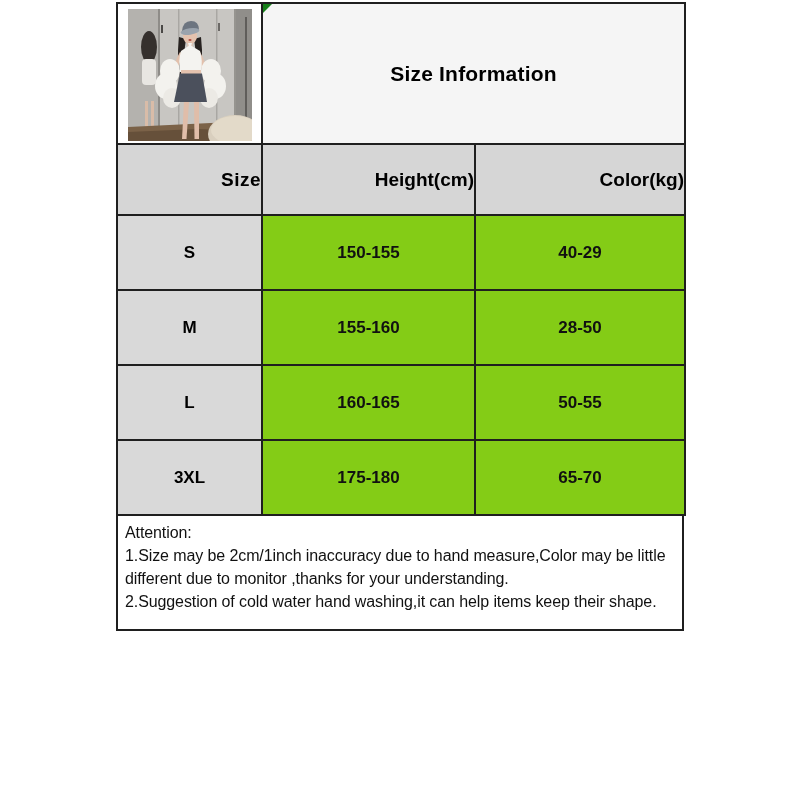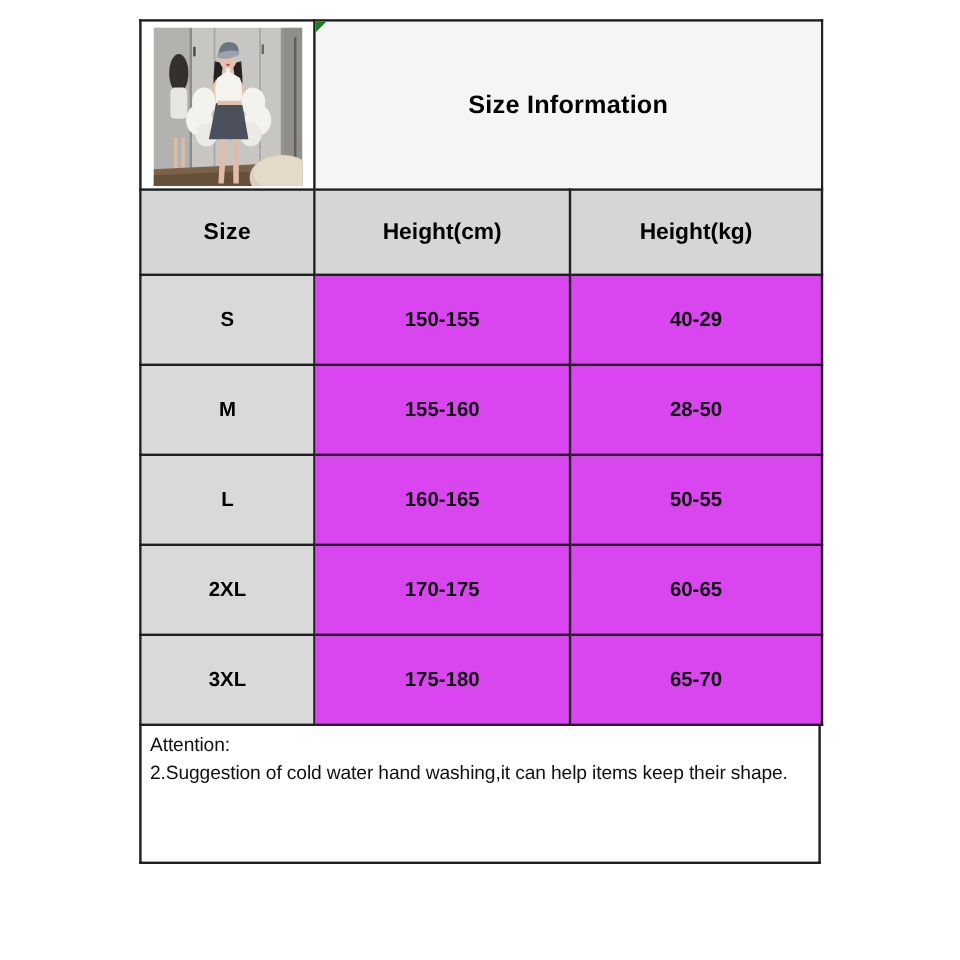--- a/index.html
+++ b/index.html
@@ -2,21 +2,21 @@
 <html><head>
 <meta charset="utf-8">
 <style>
   html,body{margin:0;padding:0;}
   body{
     width:800px;height:800px;background:#ffffff;
     font-family:"Liberation Sans", sans-serif;color:#000;
     position:relative;overflow:hidden;
   }
   .sheet{
-    position:absolute;left:116px;top:16px;width:496px;border-radius:16px;
+    position:absolute;left:116px;top:2px;width:496px;border-radius:16px;
   }
   table.size-table{
     border-collapse:collapse;table-layout:fixed;width:568px;
   }
   table.size-table td, table.size-table th{
     border:2px solid #1f1f1f;padding:0;text-align:center;vertical-align:middle;
     overflow:hidden;
   }
   col.c1{width:145px;} col.c2{width:213px;} col.c3{width:210px;}
 
@@ -24,26 +24,26 @@
   .photo-frame{display:block;margin:3px auto 0 auto;width:124px;height:132px;}
 
   .title-cell{background:#f5f5f5;position:relative;}
   .title-text{font-size:21px;font-weight:bold;letter-spacing:0.2px;}
   .green-flag{
     position:absolute;top:0;left:0;width:0;height:0;
     border-top:9px solid #17801a;border-right:9px solid transparent;
   }
 
   tr.header-row{height:71px;}
-  tr.header-row th{background:#d6d6d6;font-weight:bold;font-size:19px;}
+  tr.header-row th{background:#d6d6d6;font-weight:bold;font-size:19px;text-align:right;}
   th.size-head{font-size:29px;letter-spacing:0.5px;}
 
   tr.data-row{height:75px;}
   td.size-label{background:#d9d9d9;font-weight:bold;font-size:17px;}
-  td.value-cell{background:#d946ef;font-weight:bold;font-size:17px;color:#111;margin-left:25px;}
+  td.value-cell{background:#84cc16;font-weight:bold;font-size:17px;color:#111;margin-left:25px;}
 
   .attention-box{
     box-sizing:border-box;width:568px;height:115px;
     border:2px solid #1f1f1f;border-top:0;background:#ffffff;
     padding:5px 6px 0 7px;
     font-size:16px;line-height:23px;letter-spacing:-0.1px;color:#111;
   }
   .attention-box p{margin:0;}
 </style>
 </head>
@@ -103,47 +103,43 @@
         </svg>
       </td>
       <td class="title-cell" colspan="2">
         <span class="green-flag"></span>
         <span class="title-text">Size Information</span>
       </td>
     </tr>
     <tr class="header-row">
       <th class="size-head">Size</th>
       <th>Height(cm)</th>
-      <th>Height(kg)</th>
+      <th>Color(kg)</th>
     </tr>
     <tr class="data-row">
       <td class="size-label">S</td>
       <td class="value-cell">150-155</td>
       <td class="value-cell">40-29</td>
     </tr>
     <tr class="data-row">
       <td class="size-label">M</td>
       <td class="value-cell">155-160</td>
       <td class="value-cell">28-50</td>
     </tr>
     <tr class="data-row">
       <td class="size-label">L</td>
       <td class="value-cell">160-165</td>
       <td class="value-cell">50-55</td>
     </tr>
     <tr class="data-row">
-      <td class="size-label">2XL</td>
-      <td class="value-cell">170-175</td>
-      <td class="value-cell">60-65</td>
-    </tr>
-    <tr class="data-row">
       <td class="size-label">3XL</td>
       <td class="value-cell">175-180</td>
       <td class="value-cell">65-70</td>
     </tr>
   </tbody>
     </table>
 
   <div class="attention-box">
     <p>Attention:</p>
+    <p>1.Size may be 2cm/1inch inaccuracy due to hand measure,Color may be little different due to monitor ,thanks for your understanding.</p>
     <p>2.Suggestion of cold water hand washing,it can help items keep their shape.</p>
   </div>
 </div>
 
 </body></html>

